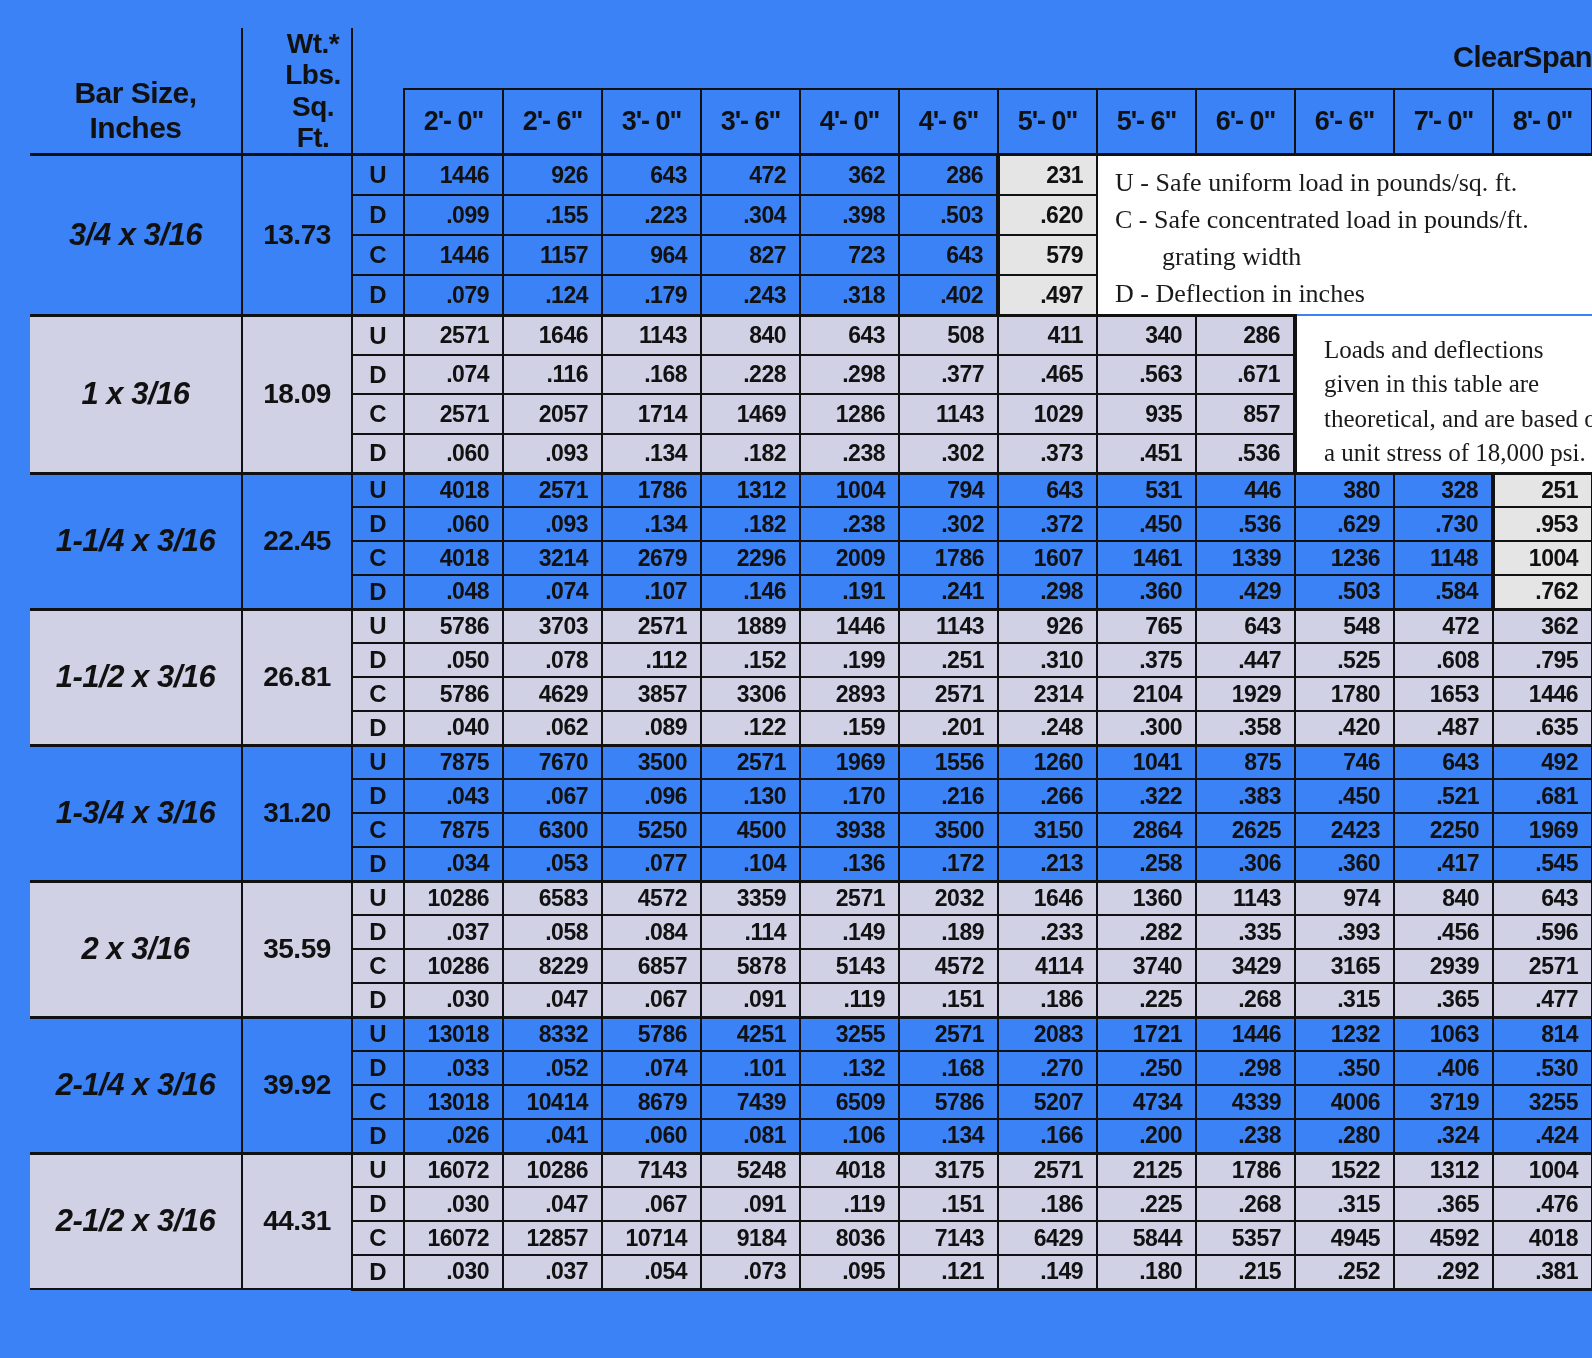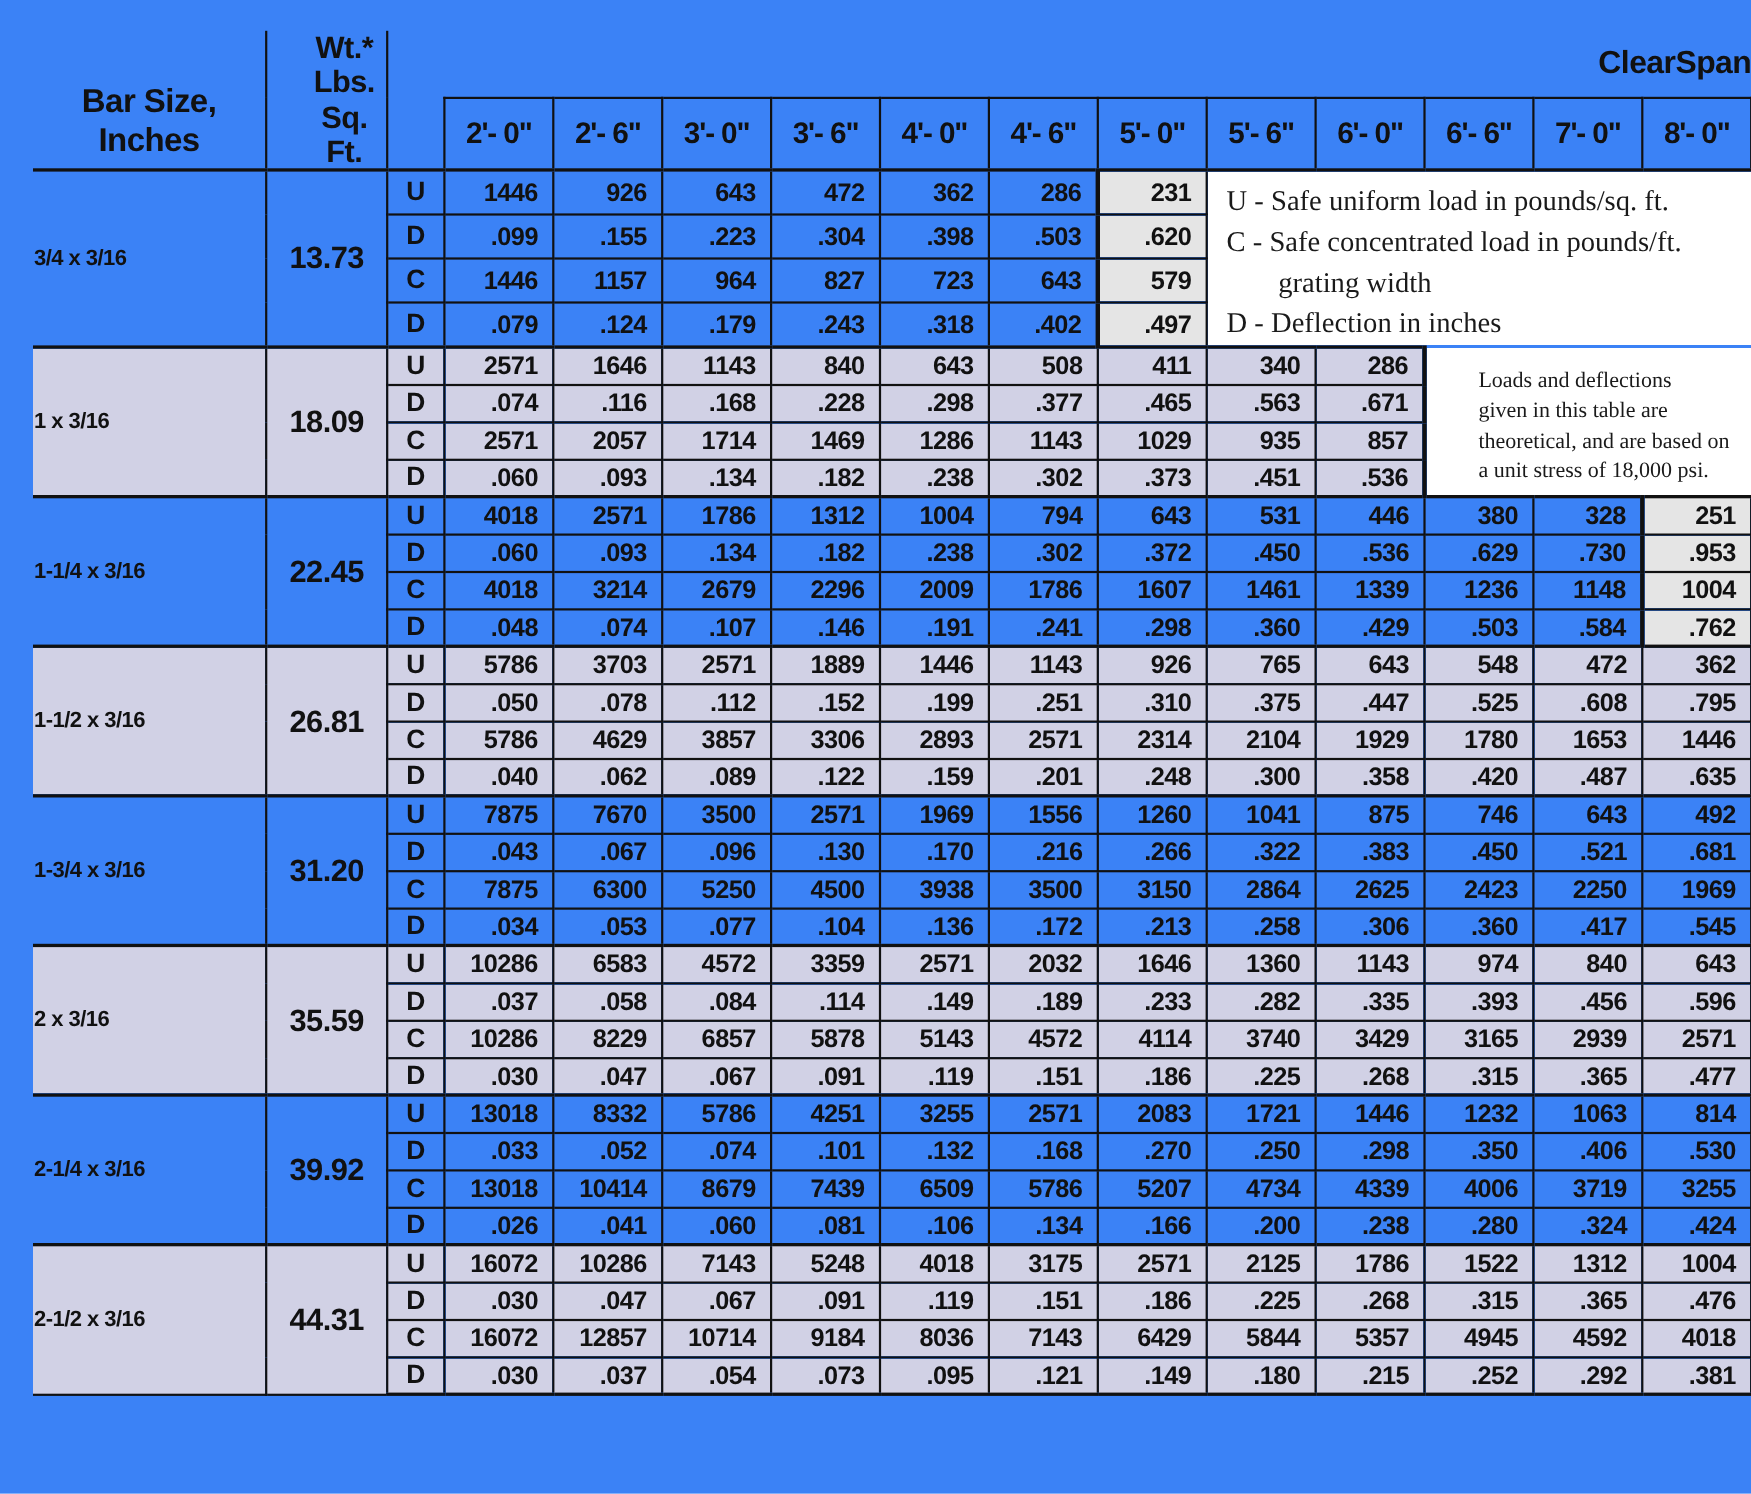--- a/index.html
+++ b/index.html
@@ -34,22 +34,22 @@
   .span-h {
     border:2px solid #111; border-bottom:3px solid #111;
     height:50px; font-size:27px; font-weight:bold; text-align:center;
     vertical-align:middle; letter-spacing:-1px; white-space:nowrap;
   }
 
   
   td { border:2px solid #111; height:34px; vertical-align:middle; }
   tr.group-start td { border-top:3px solid #111; }
   .bar-cell {
-    border-left:none; font-weight:bold; font-size:20px;
-    letter-spacing:-0.5px; white-space:nowrap;
+    border-left:none; text-align:center; font-weight:bold; font-size:31px;
+    letter-spacing:-0.5px; white-space:nowrap;font-style:italic;
   }
   .wt-cell { text-align:center; font-weight:bold; font-size:28px; letter-spacing:-0.5px; }
   .lbl {
     text-align:center; font-weight:bold; font-size:24px;
   }
   .num {
     text-align:right; padding-right:13px; font-weight:bold; font-size:23px;
     letter-spacing:-0.5px; white-space:nowrap;
   }
   tr.shaded td { background:#d1d1e5; }
@@ -64,21 +64,21 @@
 
   
   .legend-box {
     font-family:Liberation Serif, serif;
     font-size:26px; line-height:1.42; padding:8px 0 0 16px; color:#1a1a1a;
   }
   .legend-line { white-space:nowrap; }
   .legend-line.indent { padding-left:47px; }
   .theory-box {
     font-family:"Liberation Serif","DejaVu Serif",serif;
-    font-size:20px; line-height:1.38; padding:16px 0 0 26px; color:#1a1a1a;margin-left:20px;
+    font-size:25px; line-height:1.38; padding:16px 0 0 26px; color:#1a1a1a;
   }
   .theory-line { white-space:nowrap; }
 </style>
 </head>
 <body>
 
 <div class="page">
   <table class="grating">
     <colgroup>
       <col style="width:212px">

